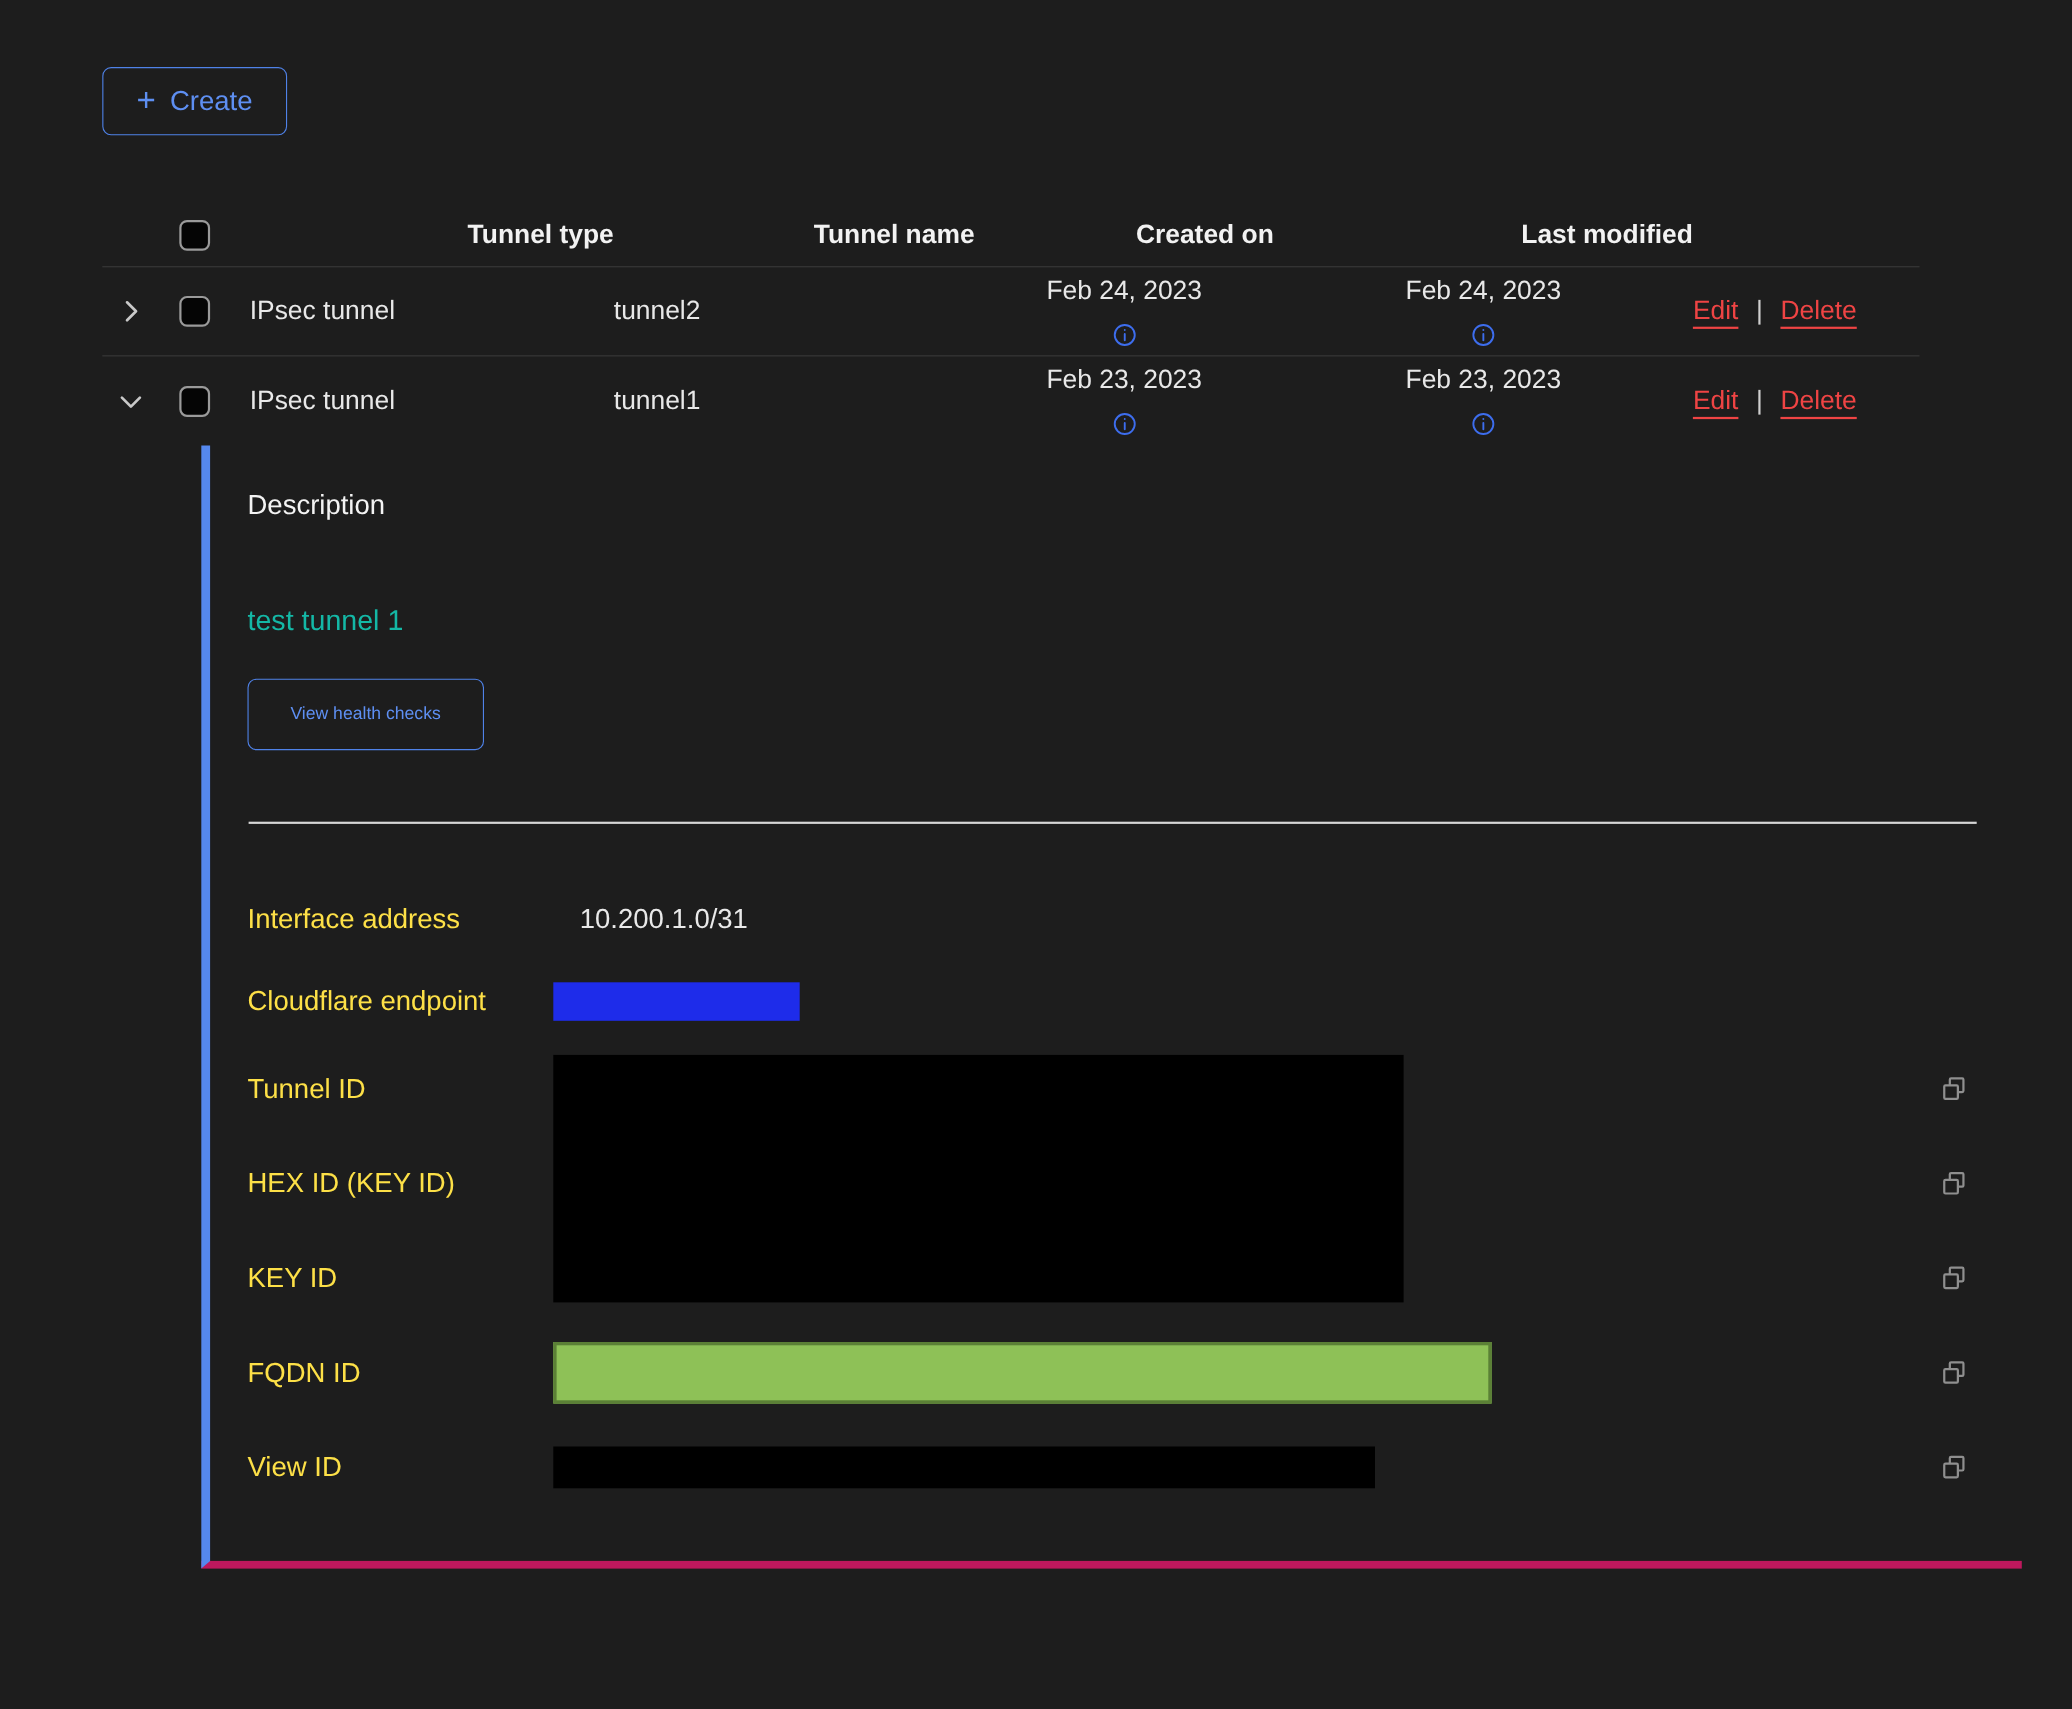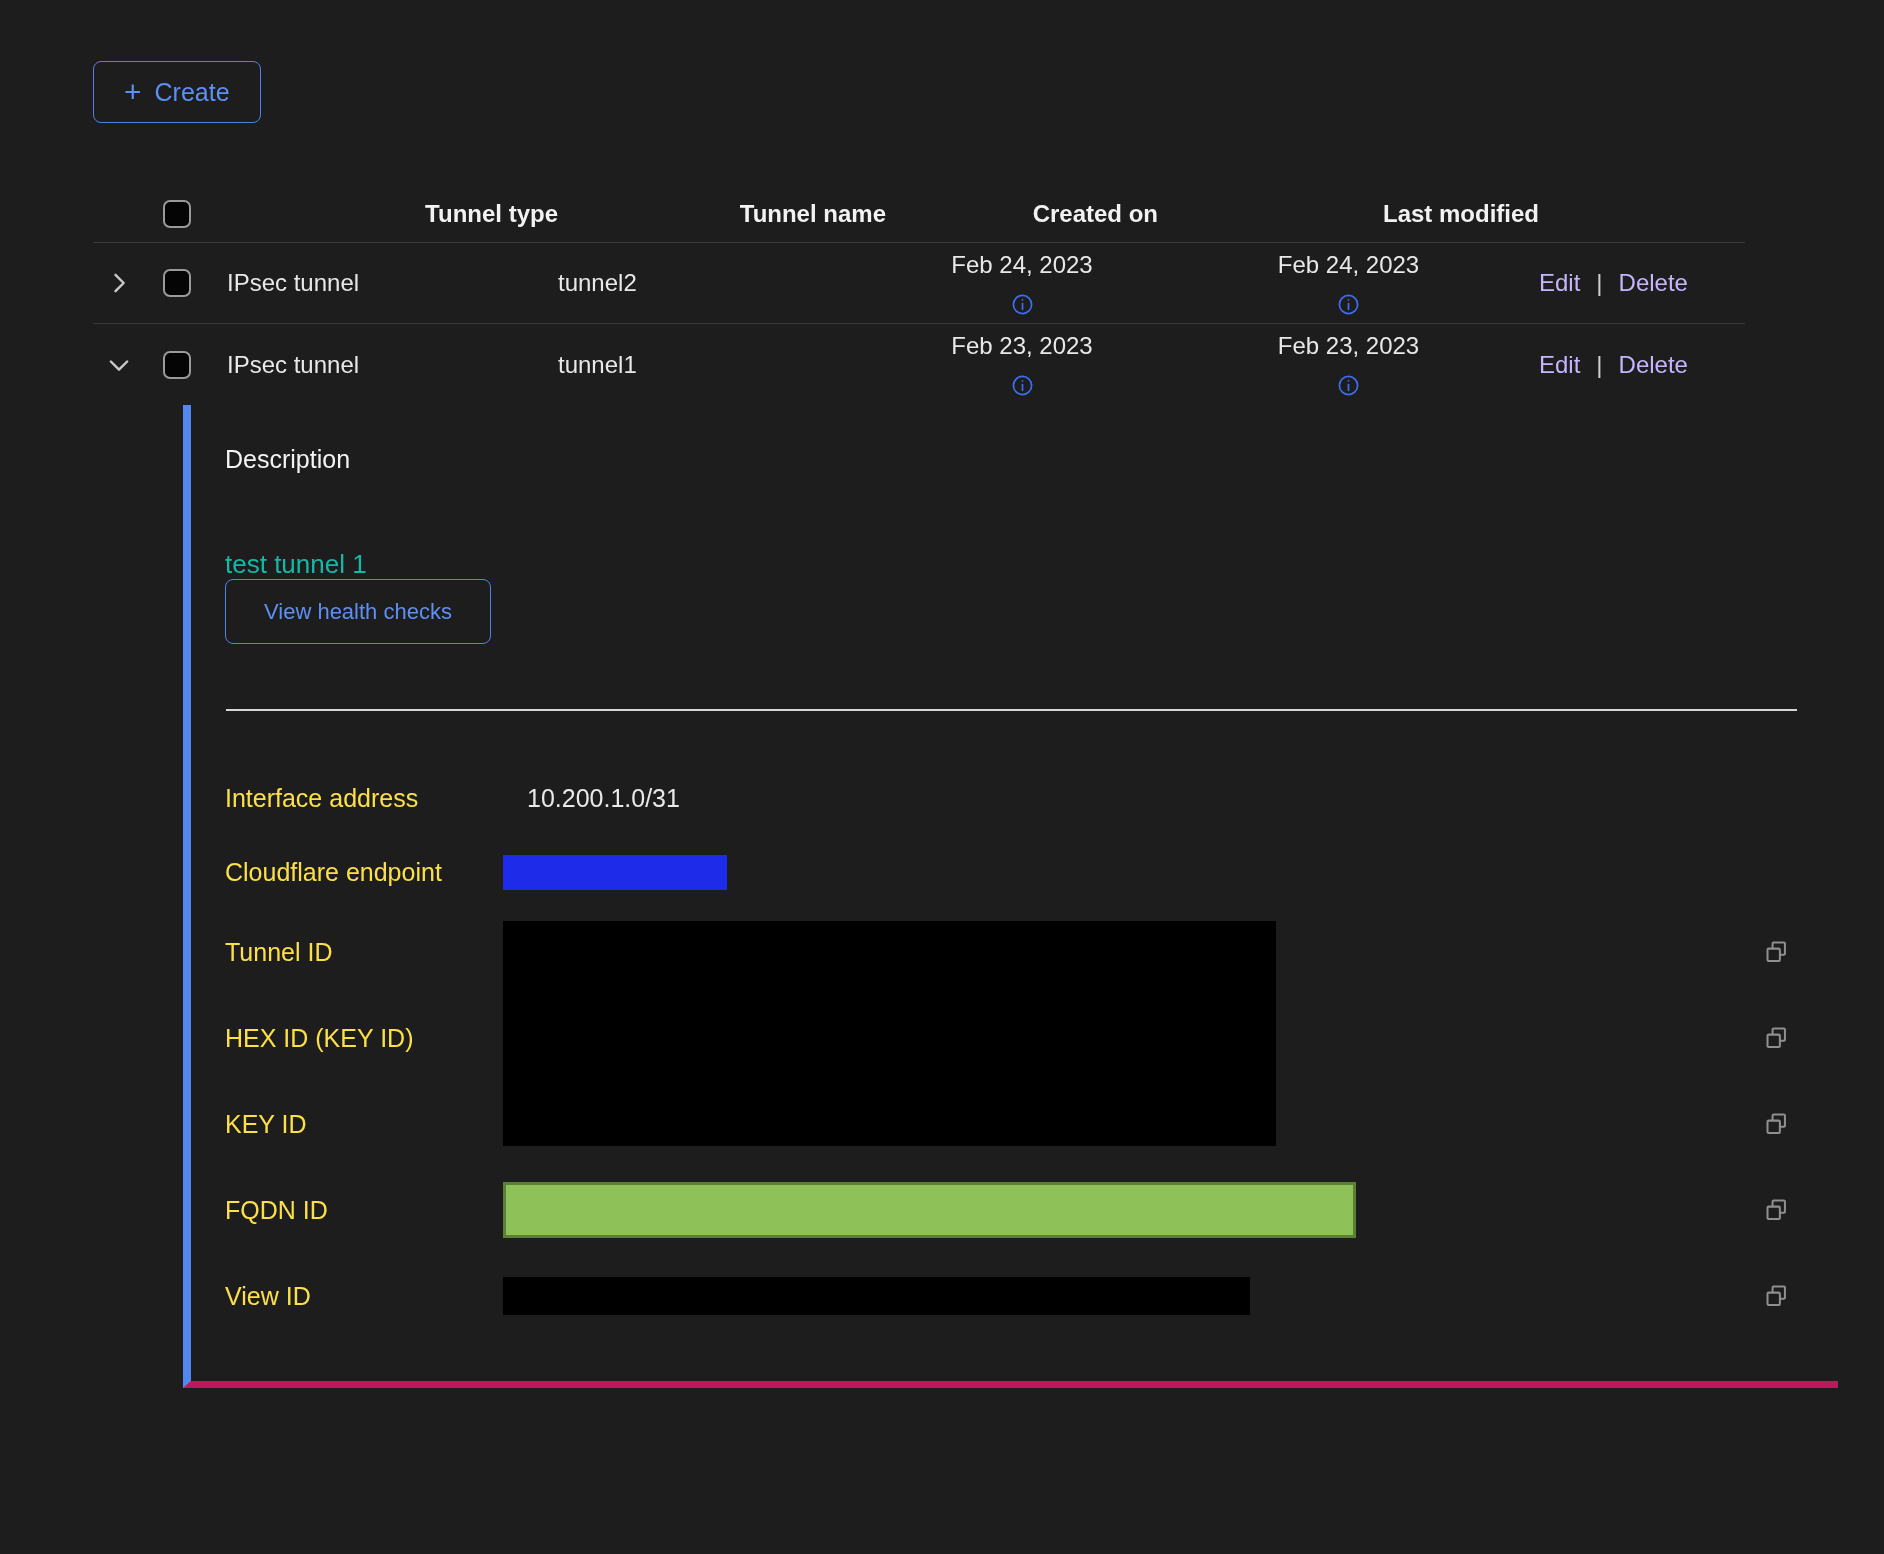--- a/index.html
+++ b/index.html
@@ -56,47 +56,49 @@
   .checkbox {
     width: 28px; height: 28px;
     border: 2px solid #9a9a9a;
     border-radius: 7px;
     background: #050505;
     cursor: pointer;
   }
   .date-cell { display: flex; align-items: center; gap: 14px; flex-direction: column; }
   .actions-cell { display: flex; align-items: center; gap: 16px; font-size: 24px; }
   .action-link {
-    color: #c4b5fd;
+    color: #ef4444;
+    text-decoration: underline;
     text-underline-offset: 7px;
     text-decoration-thickness: 2px;
     cursor: pointer;
   }
   .action-sep { color: #cfcfcf; }
 
   
   .panel {
     margin-left: 90px;
     width: 1655px;
     border-left: 8px solid #5588ee;
     border-bottom: 7px solid #be185d;
     padding: 40px 0 42px 34px;
   }
   .panel-heading { font-size: 25px; color: #f3f3f3; line-height: 28px; }
   .panel-desc { margin-top: 76px; font-size: 26px; color: #14b8a6; line-height: 30px; }
   .health-btn {
+    margin-top: 38px;
     height: 65px;
     padding: 0 38px;
     display: inline-flex;
     align-items: center;
     background: transparent;
     border: 1.5px solid #4f82e8;
     border-radius: 8px;
     color: #5e8ff2;
-    font-size: 22px;
+    font-size: 16px;
     font-family: "Liberation Sans", sans-serif;
     cursor: pointer;
     text-align: center;
   }
   .panel-divider {
     margin: 65px 41px 0 1px;
     border: none;
     border-top: 2px solid #d6d6d6;
     height: 0;
   }

